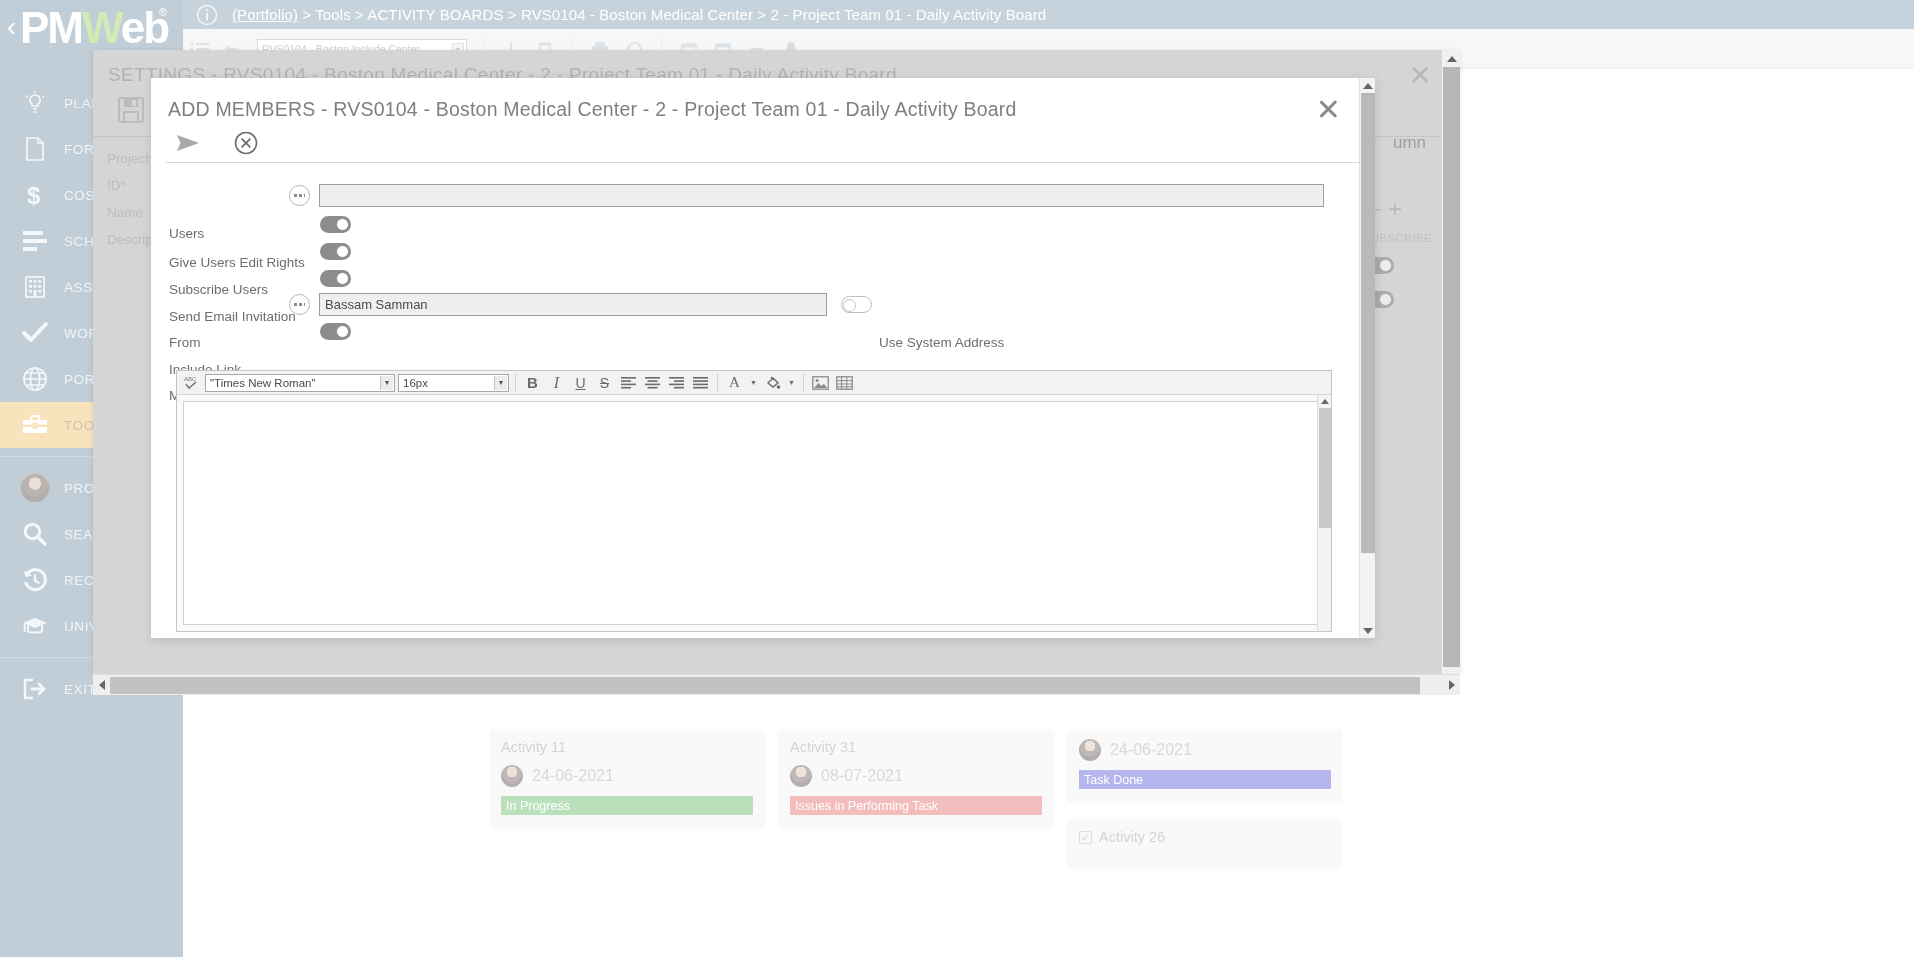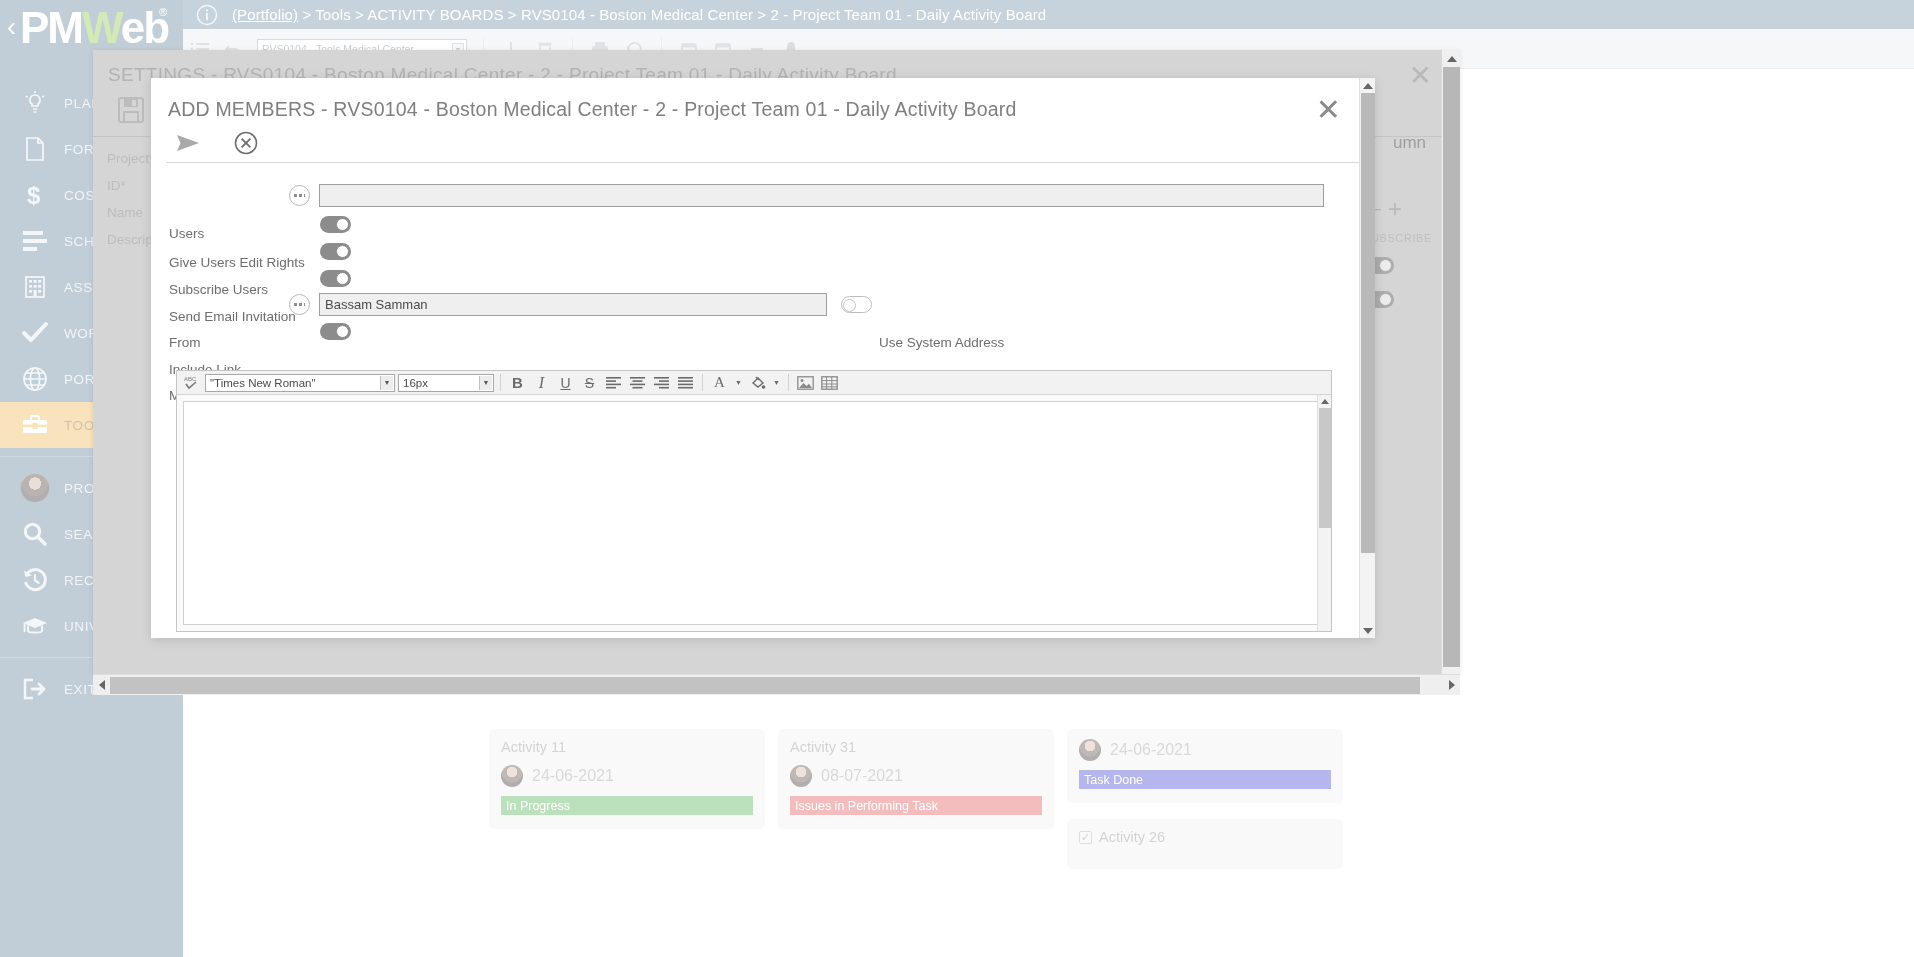--- a/index.html
+++ b/index.html
@@ -460,21 +460,21 @@
         <rect x="6" y="12" width="10" height="2" fill="#6a7880"></rect>
       </svg>
   </div>
   <div class="tb-icon">
     <svg width="20" height="18" viewBox="0 0 20 18">
         <path d="M5 6 L2 9 L5 12" fill="none" stroke="#6a7880" stroke-width="2"></path>
         <path d="M2.5 9 H11 a5 5 0 0 1 5 5 v2" fill="none" stroke="#6a7880" stroke-width="2"></path>
       </svg>
   </div>
   <div class="tb-select">
-    <span>RVS0104 - Tools Medical Center</span>
+    <span>RVS0104 - Boston Include Center</span>
     <span class="caret">▼</span>
   </div>
   <div class="tb-divider"></div>
   <div class="tb-icon">
     <svg width="20" height="18" viewBox="0 0 20 18">
         <rect x="9" y="2" width="2" height="9" fill="#6a7880"></rect>
         <rect x="3" y="11" width="14" height="2" fill="#6a7880"></rect>
       </svg>
   </div>
   <div class="tb-icon">
@@ -694,21 +694,21 @@
       <div class="et-btn">
         <svg width="17" height="17" viewBox="0 0 17 17">
             <text x="1" y="7" font-size="6" fill="#7a7a7a" font-family="Liberation Sans">ABC</text>
             <path d="M3 10 L6 14 L13 8" fill="none" stroke="#7a7a7a" stroke-width="1.6"></path>
           </svg>
       </div>
       <div class="et-select" style="width:190px;">
         <span>"Times New Roman"</span>
         <span class="etc">▼</span>
       </div>
-      <div class="et-select" style="width:96px;">
+      <div class="et-select" style="width:111px;">
         <span>16px</span>
         <span class="etc">▼</span>
       </div>
       <div class="et-sep"></div>
       <div class="et-btn" style="font-weight:bold;font-size:15px;">B</div>
       <div class="et-btn" style="font-style:italic;font-family:'Liberation Serif',serif;font-size:16px;">I</div>
       <div class="et-btn" style="text-decoration:underline;font-size:14px;">U</div>
       <div class="et-btn" style="text-decoration:line-through;font-size:14px;">S</div>
       <div class="et-btn">
         <svg width="15" height="13" viewBox="0 0 15 13">

